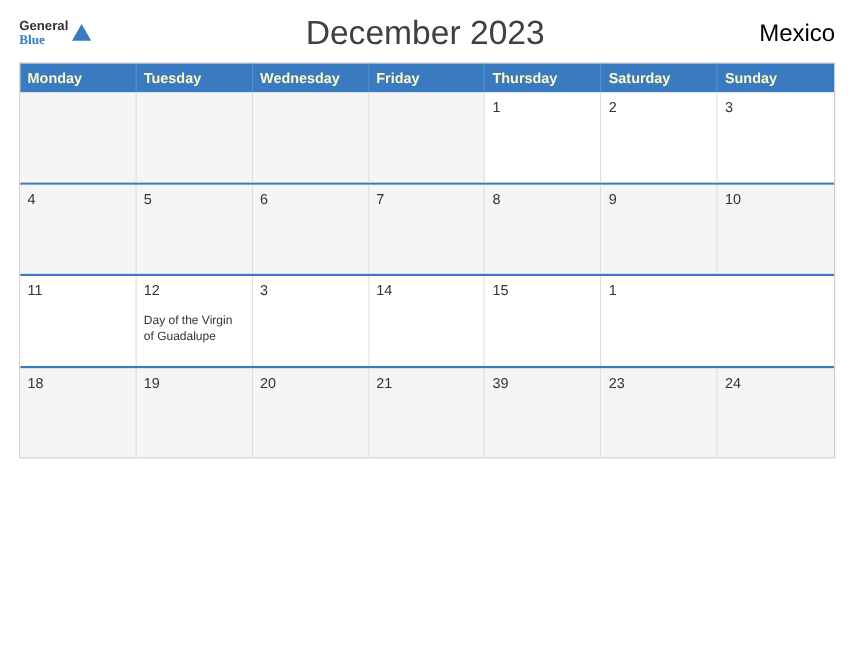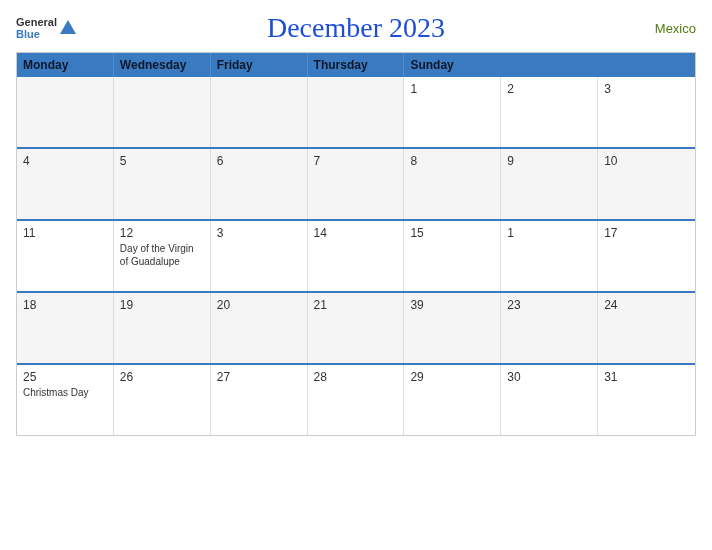--- a/index.html
+++ b/index.html
@@ -30,57 +30,56 @@
       font-size: 12px;
       font-weight: bold;
       color: #333;
     }
     .logo-text {
       display: flex;
       flex-direction: column;
       line-height: 1.1;
     }
     .logo-general { font-size: 11px; color: #333; font-weight: bold; }
-    .logo-blue { font-size: 11px; color: #3a7ac0; font-weight: bold; }
+    .logo-blue { font-size: 11px; color: #3a7ac0; font-weight: bold; font-family: Liberation Serif, serif; }
     .logo-triangle {
       width: 0;
       height: 0;
       border-left: 8px solid transparent;
       border-right: 8px solid transparent;
       border-bottom: 14px solid #3a7ac0;
       margin-left: 3px;
       margin-bottom: 2px;
     }
     .title {
       font-size: 28px;
-      color: #1d4ed8;
+      color: #404040;
       font-weight: normal;
       text-align: center;
       flex: 1;
-      font-family: Liberation Serif, serif;
     }
     .country {
-      font-size: 13px;
-      color: #4d7c0f;
+      font-size: 20px;
+      color: #000000;
       min-width: 60px;
       text-align: right;
     }
     .calendar {
       flex: 1;
       display: flex;
       flex-direction: column;
       border: 1px solid #ccc;
     }
     .cal-header {
       display: grid;
       grid-template-columns: repeat(7, 1fr);
       background: #3a7ac0;
     }
     .cal-header-cell {
-      color: #0f172a;
+      color: #fef9c3;
       font-size: 12px;
       font-weight: bold;
       padding: 5px 6px;
       border-right: 1px solid #5090cc;
     }
     .cal-header-cell:last-child { border-right: none; }
     .cal-body {
       flex: 1;
       display: flex;
       flex-direction: column;
@@ -107,21 +106,21 @@
     .cal-cell.empty { background: #f5f5f5; }
     .day-num {
       display: block;
       font-size: 12px;
       color: #333;
       font-weight: normal;
     }
     .event-text {
       font-size: 10px;
       color: #333;
-      margin-top: 2px;
+      margin-top: 12px;
       line-height: 1.3;
     }
     
     .cal-week.row-shade .cal-cell {
       background: #f5f5f5;
     }
   </style>
 </head>
 <body>
 
@@ -135,23 +134,25 @@
       <div class="logo-triangle"></div>
     </div>
     <div class="title">December 2023</div>
     <div class="country">Mexico</div>
   </div>
 
   <div class="calendar">
     <div class="cal-header">
 
     <div class="cal-header-cell">Monday</div>
+        <div class="cal-header-cell">Tuesday</div>
         <div class="cal-header-cell">Wednesday</div>
         <div class="cal-header-cell">Friday</div>
         <div class="cal-header-cell">Thursday</div>
+        <div class="cal-header-cell">Saturday</div>
         <div class="cal-header-cell">Sunday</div>
       </div>
     <div class="cal-body">
 
     <div class="cal-week">
           <div class="cal-cell empty"></div>
           <div class="cal-cell empty"></div>
           <div class="cal-cell empty"></div>
           <div class="cal-cell empty"></div>
           <div class="cal-cell">
@@ -200,23 +201,20 @@
           </div>
           <div class="cal-cell">
             <span class="day-num">14</span>
           </div>
           <div class="cal-cell">
             <span class="day-num">15</span>
           </div>
           <div class="cal-cell">
             <span class="day-num">1</span>
           </div>
-          <div class="cal-cell">
-            <span class="day-num">17</span>
-          </div>
         </div>
         <div class="cal-week row-shade">
           <div class="cal-cell">
             <span class="day-num">18</span>
           </div>
           <div class="cal-cell">
             <span class="day-num">19</span>
           </div>
           <div class="cal-cell">
             <span class="day-num">20</span>
@@ -225,41 +223,17 @@
             <span class="day-num">21</span>
           </div>
           <div class="cal-cell">
             <span class="day-num">39</span>
           </div>
           <div class="cal-cell">
             <span class="day-num">23</span>
           </div>
           <div class="cal-cell">
             <span class="day-num">24</span>
-          </div>
-        </div>
-        <div class="cal-week">
-          <div class="cal-cell">
-            <span class="day-num">25</span>
-            <div class="event-text">Christmas Day</div>
-          </div>
-          <div class="cal-cell">
-            <span class="day-num">26</span>
-          </div>
-          <div class="cal-cell">
-            <span class="day-num">27</span>
-          </div>
-          <div class="cal-cell">
-            <span class="day-num">28</span>
-          </div>
-          <div class="cal-cell">
-            <span class="day-num">29</span>
-          </div>
-          <div class="cal-cell">
-            <span class="day-num">30</span>
-          </div>
-          <div class="cal-cell">
-            <span class="day-num">31</span>
           </div>
         </div>
       </div>
   </div>
 </div>
 
 </body></html>

